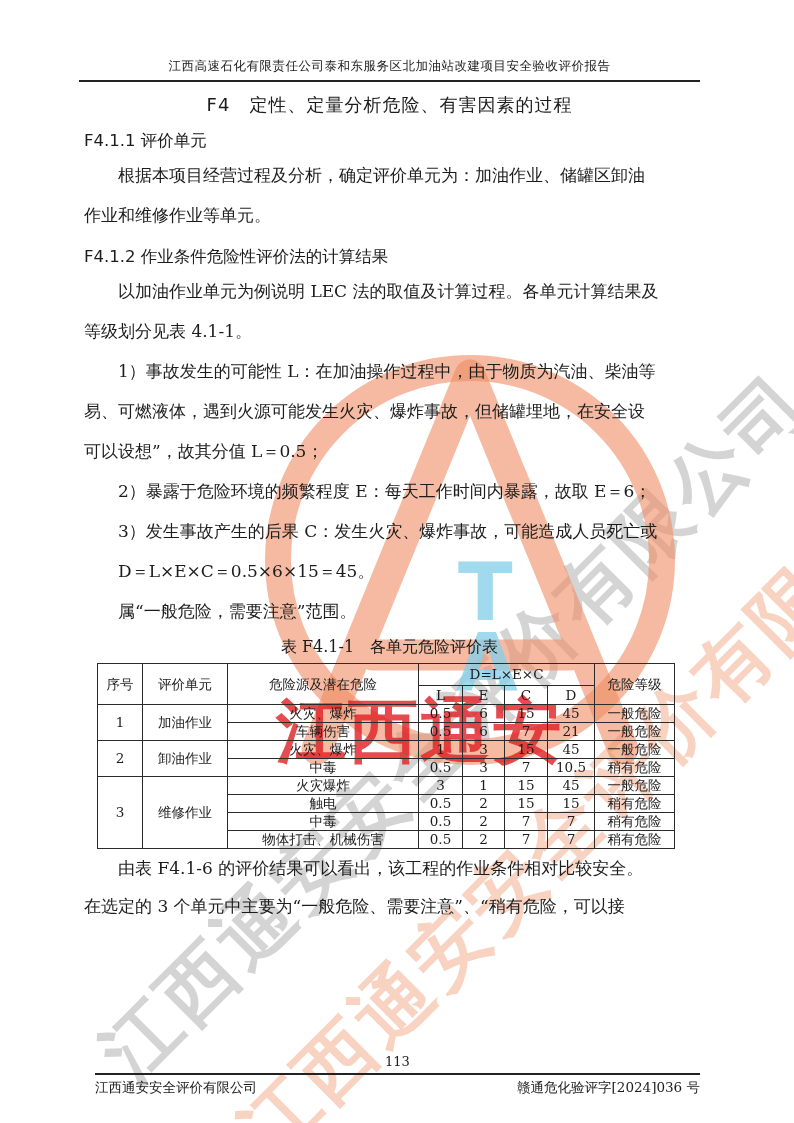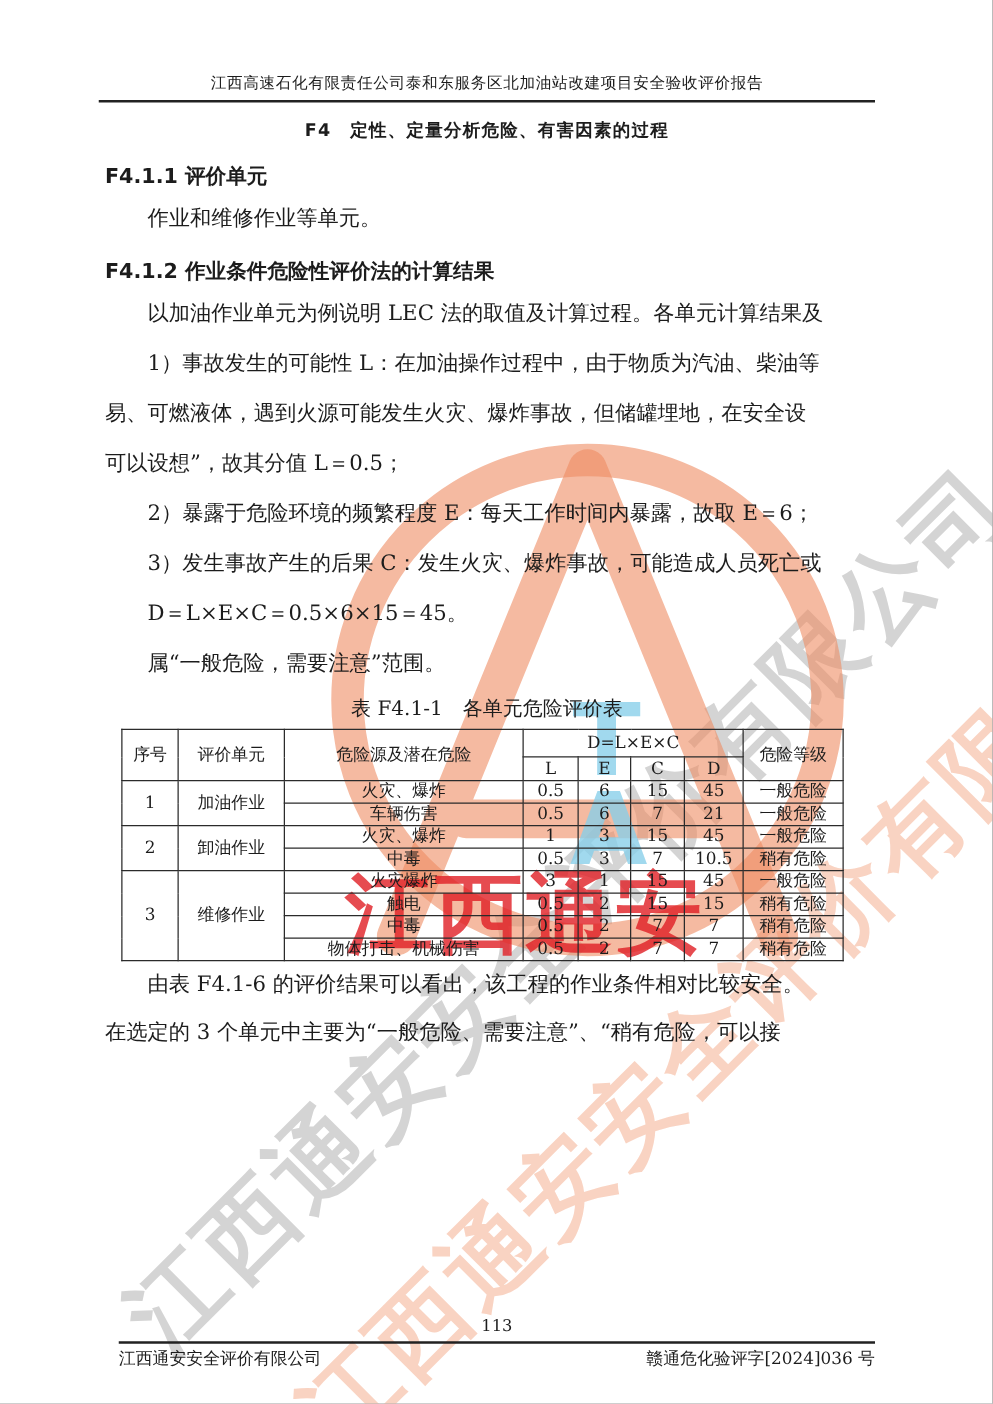--- a/index.html
+++ b/index.html
@@ -24,26 +24,26 @@
     font-size:70px;letter-spacing:2px;color:rgba(224,30,36,0.80);
     pointer-events:none;
   }
   .wm-logo{position:absolute;left:253px;top:343px;z-index:1;pointer-events:none;}
   .wm-logo text{font-family:"DejaVu Sans", sans-serif;font-weight:bold;}
   
   .content{position:absolute;left:84px;right:99px;top:58px;z-index:2;}
   .doc-header{text-align:center;font-size:12.5px;letter-spacing:0.5px;line-height:16px;}
   .header-rule{border:none;border-top:2px solid #222;margin:6px -5px 0 -5px;}
   .doc-title{
-    text-align:center;font-family:"DejaVu Sans", sans-serif;font-weight:bold;
-    font-size:14px;margin:9px 0 0 0;letter-spacing:1px;line-height:28px;
+    text-align:center;font-family:"DejaVu Sans", sans-serif;font-weight:normal;
+    font-size:18px;margin:9px 0 0 0;letter-spacing:1px;line-height:28px;
   }
   .h-s1{font-size:19px;font-weight:bold;margin:13px 0 0 0;line-height:26px;letter-spacing:1px;}
   .h-sub{
-    font-family:"DejaVu Sans", sans-serif;font-weight:bold;
+    font-family:"DejaVu Sans", sans-serif;font-weight:normal;
     font-size:16.5px;margin:10px 0 2px 0;line-height:24px;
   }
   .para .line{height:40px;line-height:40px;font-size:17px;white-space:nowrap;overflow:hidden;}
   .para .line:first-child{text-indent:34px;}
   .table-caption{text-align:center;font-size:16px;margin:5px 0 5px 0;line-height:22px;}
   table.risk{
     border-collapse:collapse;margin-left:13px;table-layout:fixed;width:577px;
     border:1.5px solid #2b2b2b;
   }
   table.risk th, table.risk td{
@@ -78,27 +78,29 @@
   <div class="wm-red">江西通安</div>
 
   <div class="content">
     <div class="doc-header">江西高速石化有限责任公司泰和东服务区北加油站改建项目安全验收评价报告</div>
     <hr class="header-rule">
 
     <div class="doc-title">F4　定性、定量分析危险、有害因素的过程</div>
     <div class="h-sub">F4.1.1 评价单元</div>
 
     <div class="para">
+        <div class="line">根据本项目经营过程及分析，确定评价单元为：加油作业、储罐区卸油</div>
         <div class="line">作业和维修作业等单元。</div>
       </div>
 
     <div class="h-sub">F4.1.2 作业条件危险性评价法的计算结果</div>
 
     <div class="para">
         <div class="line">以加油作业单元为例说明 LEC 法的取值及计算过程。各单元计算结果及</div>
+        <div class="line">等级划分见表 4.1-1。</div>
       </div>
     <div class="para">
         <div class="line">1）事故发生的可能性 L：在加油操作过程中，由于物质为汽油、柴油等</div>
         <div class="line">易、可燃液体，遇到火源可能发生火灾、爆炸事故，但储罐埋地，在安全设</div>
         <div class="line">可以设想”，故其分值 L＝0.5；</div>
       </div>
     <div class="para">
         <div class="line">2）暴露于危险环境的频繁程度 E：每天工作时间内暴露，故取 E＝6；</div>
       </div>
     <div class="para">

